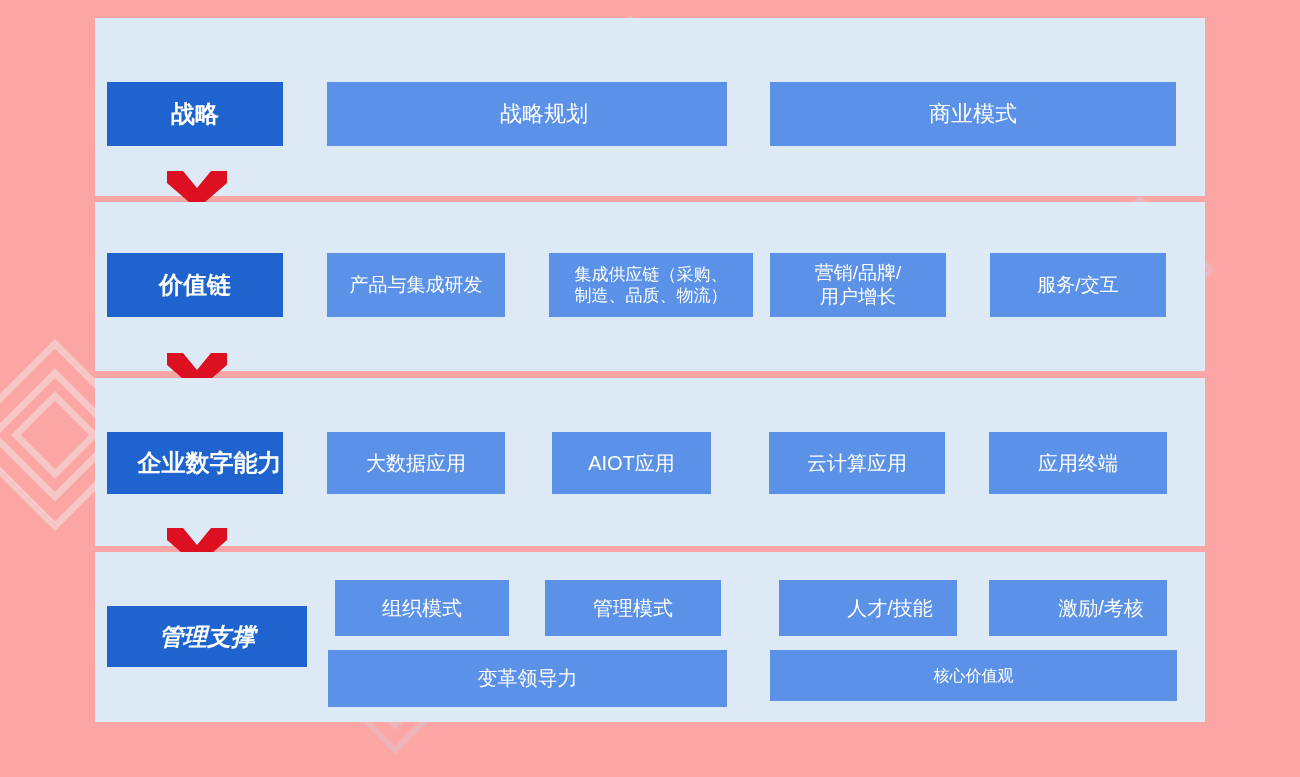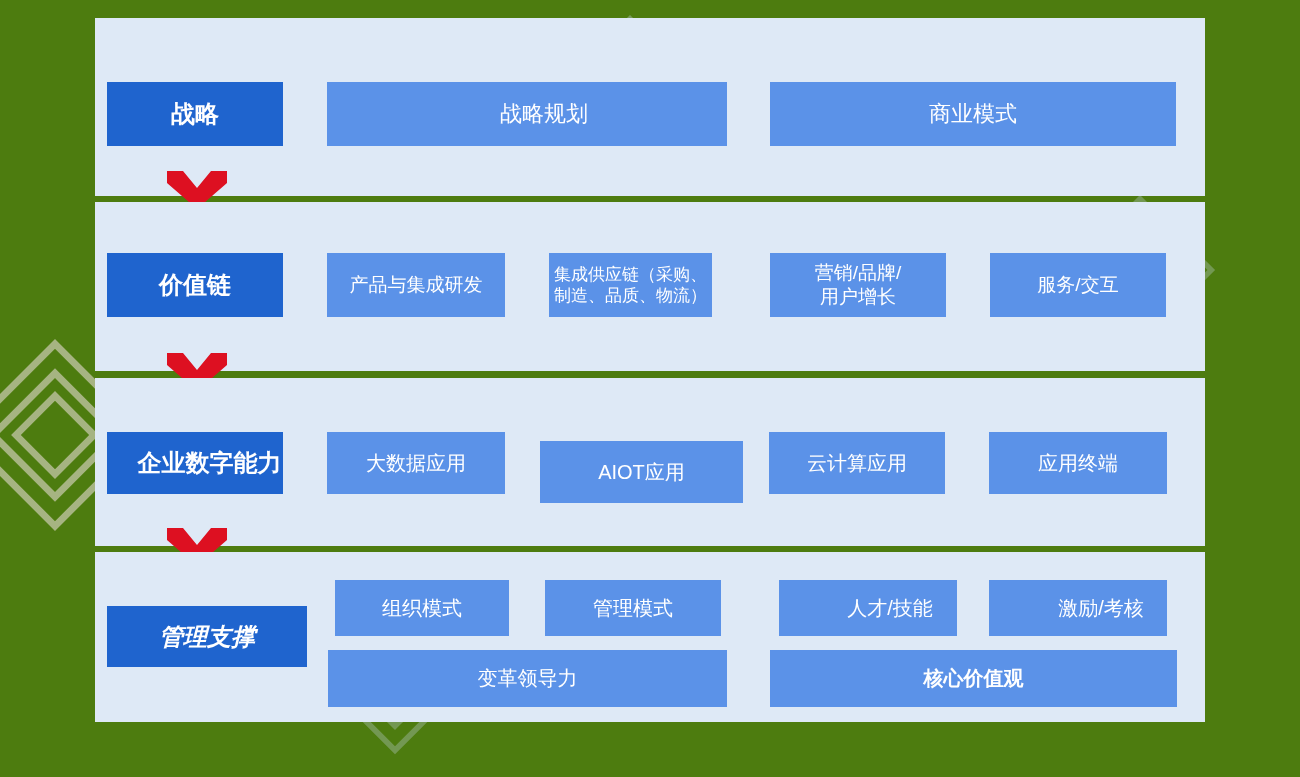--- a/index.html
+++ b/index.html
@@ -13,21 +13,21 @@
     font-family: "Liberation Sans", "DejaVu Sans", sans-serif;
     overflow: hidden;
     position: relative;
   }
 
   #canvas {
     position: absolute;
     left: 0; top: 0;
     width: 1300px;
     height: 777px;
-    background: #4d7c0f;
+    background: #fca5a5;
   }
 
   
   .wm {
     position: absolute;
     pointer-events: none;
     opacity: 0.55;
   }
   .wm svg { display: block; }
 
@@ -65,39 +65,39 @@
   }
 
   
   #box-strategy-label   { left: 107px; top: 82px;  width: 176px; height: 64px; font-size: 24px; }
   #box-strategy-plan    { left: 327px; top: 82px;  width: 400px; height: 64px; font-size: 22px; padding-left: 34px; }
   #box-business-model   { left: 770px; top: 82px;  width: 406px; height: 64px; font-size: 22px; }
 
   
   #box-valuechain-label { left: 107px; top: 253px; width: 176px; height: 64px; font-size: 24px; }
   #box-product-rd       { left: 327px; top: 253px; width: 178px; height: 64px; font-size: 19px; }
-  #box-supply-chain     { left: 549px; top: 253px; width: 163px; height: 64px; font-size: 17px; }
+  #box-supply-chain     { left: 549px; top: 253px; width: 204px; height: 64px; font-size: 17px; }
   #box-marketing        { left: 770px; top: 253px; width: 176px; height: 64px; font-size: 19px; }
   #box-service          { left: 990px; top: 253px; width: 176px; height: 64px; font-size: 19px; }
 
   
   #box-digital-label    { left: 107px; top: 432px; width: 176px; height: 62px; font-size: 24px; padding-left: 29px; }
   #box-bigdata          { left: 327px; top: 432px; width: 178px; height: 62px; font-size: 20px; }
-  #box-aiot             { left: 540px; top: 432px; width: 203px; height: 62px; font-size: 20px; margin-top: 9px; }
+  #box-aiot             { left: 552px; top: 432px; width: 159px; height: 62px; font-size: 20px; }
   #box-cloud            { left: 769px; top: 432px; width: 176px; height: 62px; font-size: 20px; }
   #box-terminal         { left: 989px; top: 432px; width: 178px; height: 62px; font-size: 20px; }
 
   
   #box-mgmt-label       { left: 107px; top: 606px; width: 200px; height: 61px; font-size: 24px; font-style: italic; }
   #box-org-model        { left: 335px; top: 580px; width: 174px; height: 56px; font-size: 20px; }
   #box-mgmt-model       { left: 545px; top: 580px; width: 176px; height: 56px; font-size: 20px; }
   #box-talent           { left: 779px; top: 580px; width: 178px; height: 56px; font-size: 20px; padding-left: 44px; }
   #box-incentive        { left: 989px; top: 580px; width: 178px; height: 56px; font-size: 20px; padding-left: 46px; }
   #box-leadership       { left: 328px; top: 650px; width: 399px; height: 57px; font-size: 20px; }
-  #box-core-values      { left: 770px; top: 650px; width: 407px; height: 57px; font-size: 20px; font-weight: bold; }
+  #box-core-values      { left: 770px; top: 650px; width: 407px; height: 51px; font-size: 16px; }
 
   
   .arrow {
     position: absolute;
     left: 167px;
     width: 60px;
     height: 38px;
   }
   #arrow-1 { top: 171px; }
   #arrow-2 { top: 353px; }

